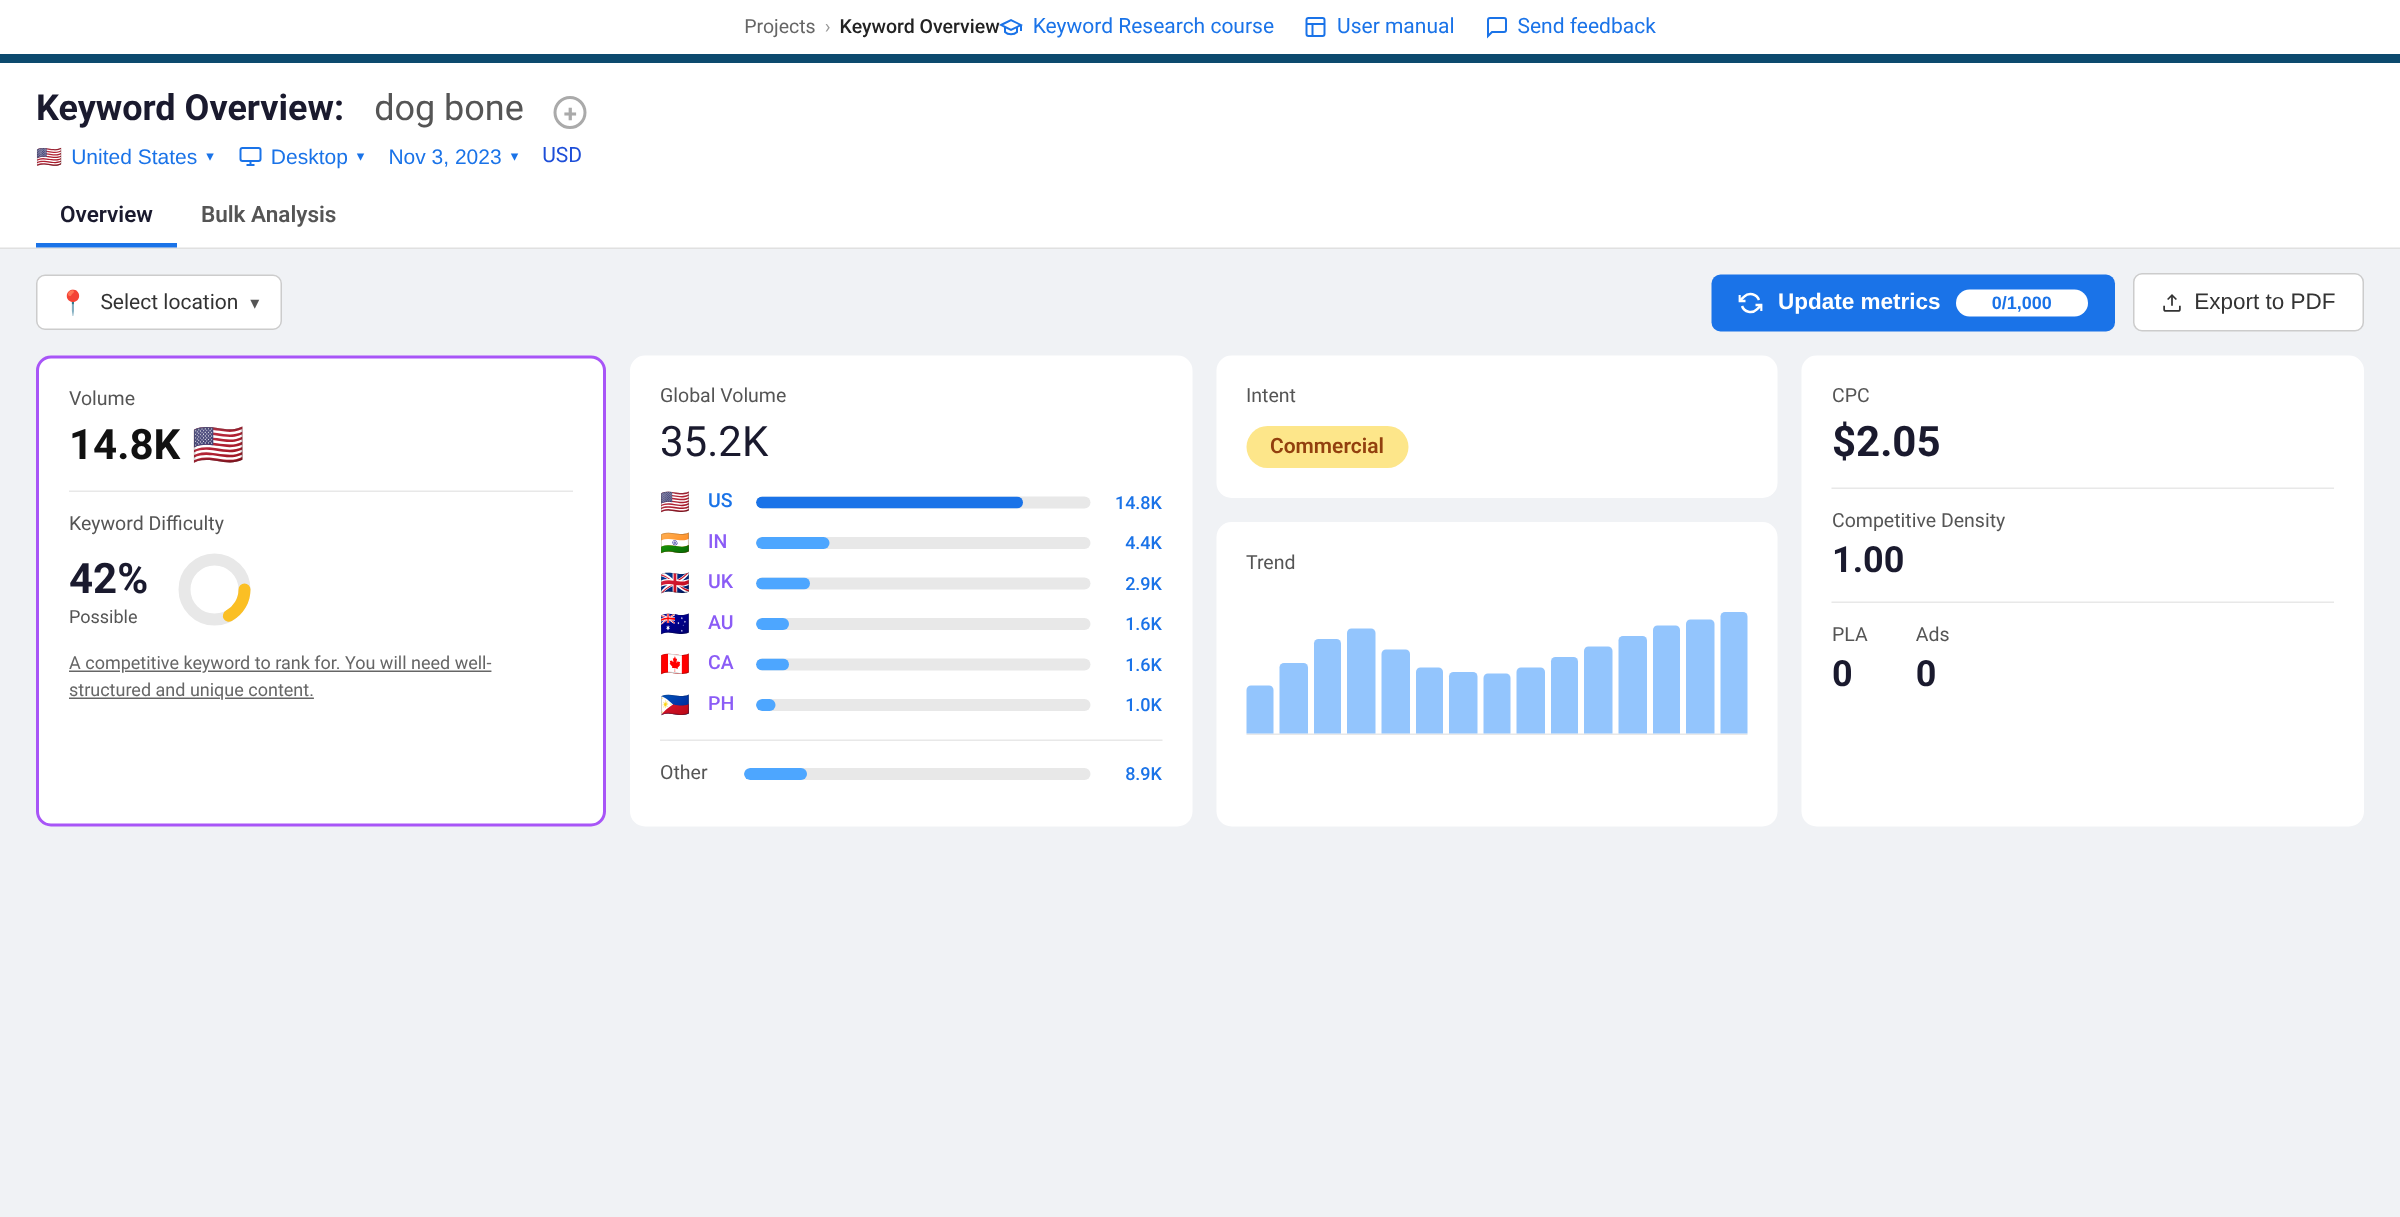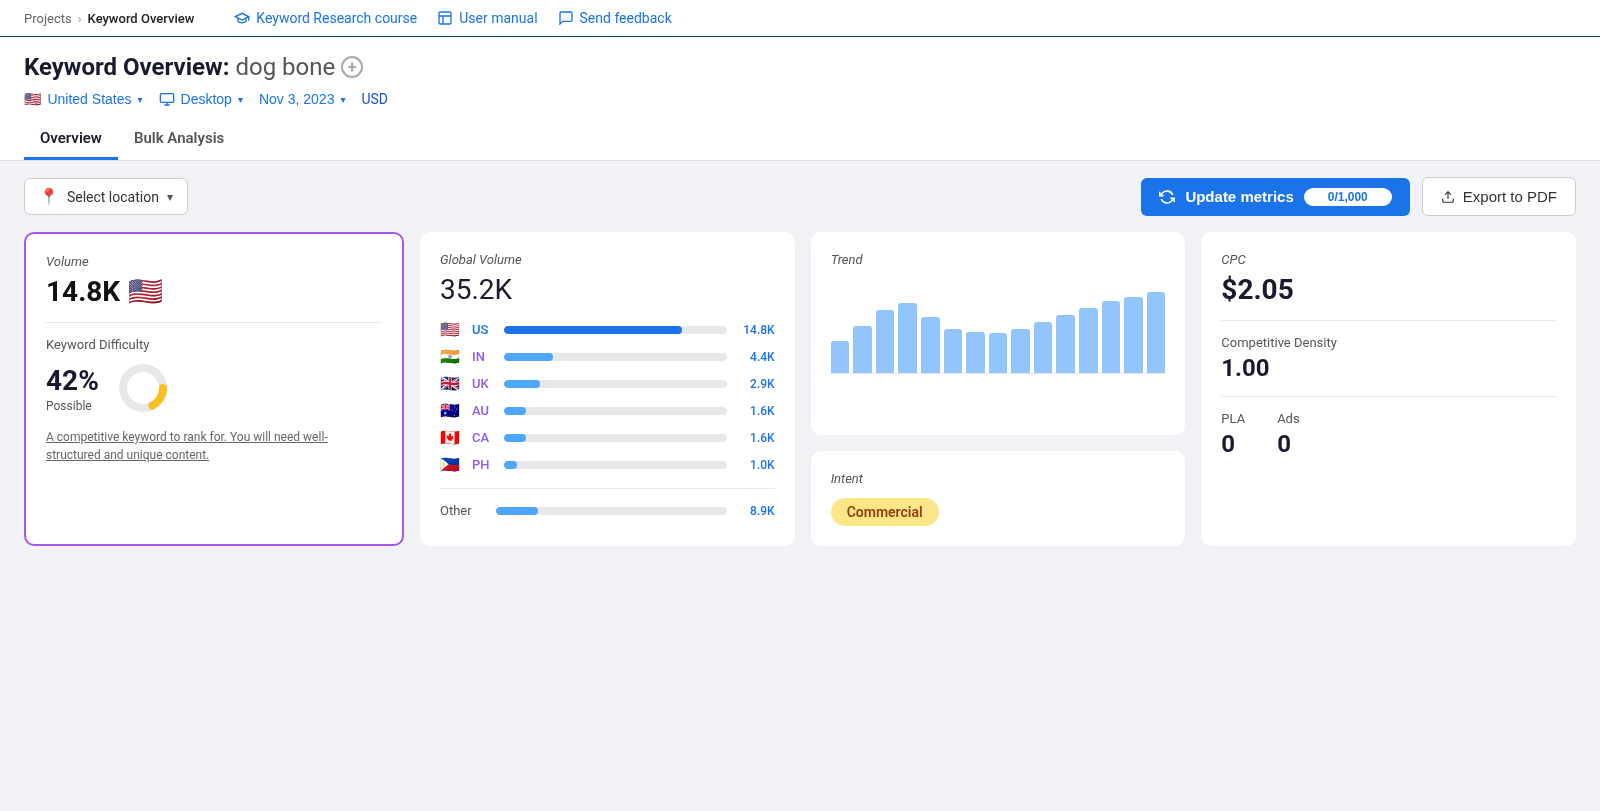--- a/index.html
+++ b/index.html
@@ -4,26 +4,25 @@
   <style>
     * { box-sizing: border-box; margin: 0; padding: 0; }
     body {
       font-family: -apple-system, BlinkMacSystemFont, 'Segoe UI', Roboto, sans-serif;
       background: #f0f2f5;
       color: #1a1a2e;
       font-size: 14px;
     }
     .top-bar {
       background: #fff;
-      border-bottom: 1px solid #0c4a6e;
+      border-bottom: 6px solid #0c4a6e;
       padding: 10px 24px;
       display: flex;
       align-items: center;
-      justify-content: flex-start;
-      gap: 40px;
+      justify-content: center;
     }
     .breadcrumb {
       display: flex;
       align-items: center;
       gap: 6px;
       font-size: 13px;
       color: #666;
     }
     .breadcrumb .sep { color: #999; }
     .breadcrumb .current { color: #222; font-weight: 500; }
@@ -44,22 +43,22 @@
     .header-section {
       background: #fff;
       padding: 16px 24px 0 24px;
       border-bottom: 1px solid #e0e0e0;
     }
     .page-title {
       font-size: 24px;
       font-weight: 700;
       margin-bottom: 10px;
       display: flex;
-      align-items: center;
-      gap: 6px;
+      align-items: flex-end;
+      gap: 20px;
     }
     .page-title .keyword {
       font-weight: 400;
       color: #555;
     }
     .add-icon {
       width: 22px;
       height: 22px;
       border: 2px solid #aaa;
       border-radius: 50%;
@@ -182,21 +181,20 @@
       border-radius: 10px;
       padding: 20px;
     }
     .card.highlighted {
       border: 2px solid #a855f7;
     }
     .card-label {
       font-size: 13px;
       color: #555;
       margin-bottom: 6px;
-      font-style: italic;
     }
     .card-value {
       font-size: 28px;
       font-weight: 700;
       color: #111;
       display: flex;
       align-items: center;
       gap: 8px;
     }
     .divider {
@@ -505,20 +503,26 @@
       <div class="country-row">
         <span class="other-label">Other</span>
         <div class="bar-container">
           <div class="bar-fill" style="width:18%"></div>
         </div>
         <span class="country-val">8.9K</span>
       </div>
     </div>
 
     <div class="intent-trend-col">
+      <div class="card">
+        <div class="card-label">Intent</div>
+        <div>
+          <span class="intent-badge">Commercial</span>
+        </div>
+      </div>
       <div class="card" style="flex:1">
         <div class="card-label">Trend</div>
         <div style="display:flex;align-items:flex-end;gap:4px;height:100px;padding-top:10px">
           <div style="flex:1;height:36%;background:#93c5fd;border-radius:3px 3px 0 0"></div>
           <div style="flex:1;height:52%;background:#93c5fd;border-radius:3px 3px 0 0"></div>
           <div style="flex:1;height:70%;background:#93c5fd;border-radius:3px 3px 0 0"></div>
           <div style="flex:1;height:78%;background:#93c5fd;border-radius:3px 3px 0 0"></div>
           <div style="flex:1;height:62%;background:#93c5fd;border-radius:3px 3px 0 0"></div>
           <div style="flex:1;height:49%;background:#93c5fd;border-radius:3px 3px 0 0"></div>
           <div style="flex:1;height:46%;background:#93c5fd;border-radius:3px 3px 0 0"></div>
@@ -526,26 +530,20 @@
           <div style="flex:1;height:49%;background:#93c5fd;border-radius:3px 3px 0 0"></div>
           <div style="flex:1;height:57%;background:#93c5fd;border-radius:3px 3px 0 0"></div>
           <div style="flex:1;height:65%;background:#93c5fd;border-radius:3px 3px 0 0"></div>
           <div style="flex:1;height:72%;background:#93c5fd;border-radius:3px 3px 0 0"></div>
           <div style="flex:1;height:80%;background:#93c5fd;border-radius:3px 3px 0 0"></div>
           <div style="flex:1;height:84%;background:#93c5fd;border-radius:3px 3px 0 0"></div>
           <div style="flex:1;height:90%;background:#93c5fd;border-radius:3px 3px 0 0"></div>
         </div>
         <hr style="border:none;border-top:1px solid #e8e8e8;margin-top:0">
       </div>
-      <div class="card">
-        <div class="card-label">Intent</div>
-        <div>
-          <span class="intent-badge">Commercial</span>
-        </div>
-      </div>
     </div>
 
     <div class="card">
       <div class="card-label">CPC</div>
       <div class="cpc-value">$2.05</div>
       <hr class="divider">
       <div class="comp-density-label">Competitive Density</div>
       <div class="comp-density-value">1.00</div>
       <hr class="divider">
       <div class="pla-ads-row">

